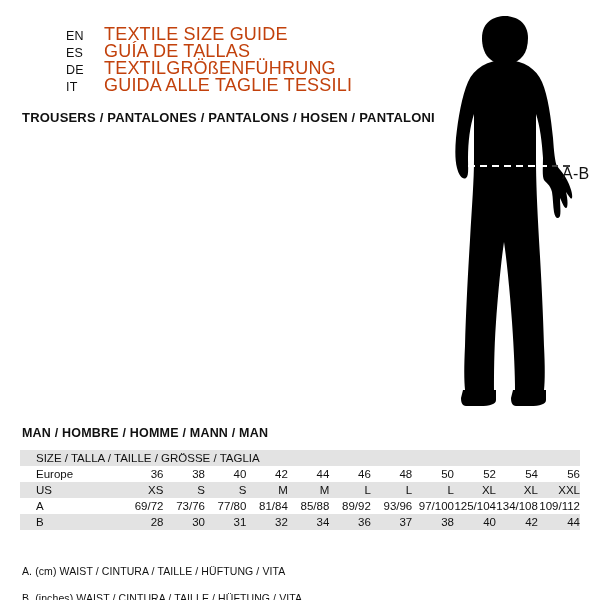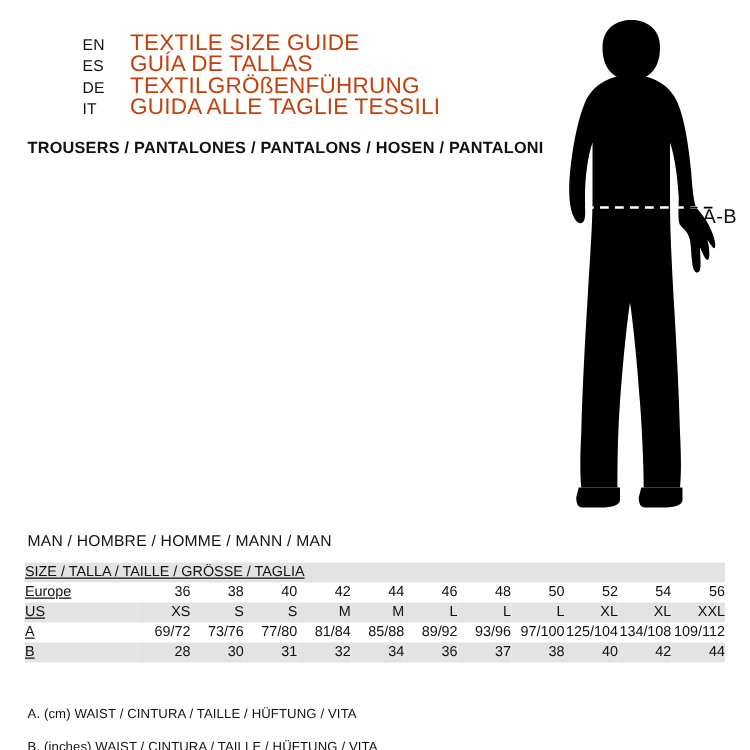--- a/index.html
+++ b/index.html
@@ -76,21 +76,21 @@
     color: #111;
     letter-spacing: 0.3px;
   }
 
   
   .table-title {
     position: absolute;
     left: 22px;
     top: 426px;
     font-size: 12.5px;
-    font-weight: normal;
+    font-weight: bold;
     letter-spacing: 0.2px;
     color: #111;
   }
 
   table.size-table {
     position: absolute;
     left: 20px;
     top: 450px;
     width: 560px;
     border-collapse: collapse;
@@ -100,22 +100,21 @@
   table.size-table td {
     padding: 2px 0 2px 0;
     text-align: left;
     white-space: nowrap;
   }
   table.size-table tr.shade {
     background: #e3e3e3;
   }
   table.size-table td.label {
     width: 88px;
-    padding-left: 0;
-    text-decoration: underline;
+    padding-left: 16px;
   }
   table.size-table td.val {
     width: 42px;
     text-align: right;
   }
 
   .footnotes {
     position: absolute;
     left: 22px;
     top: 552px;

